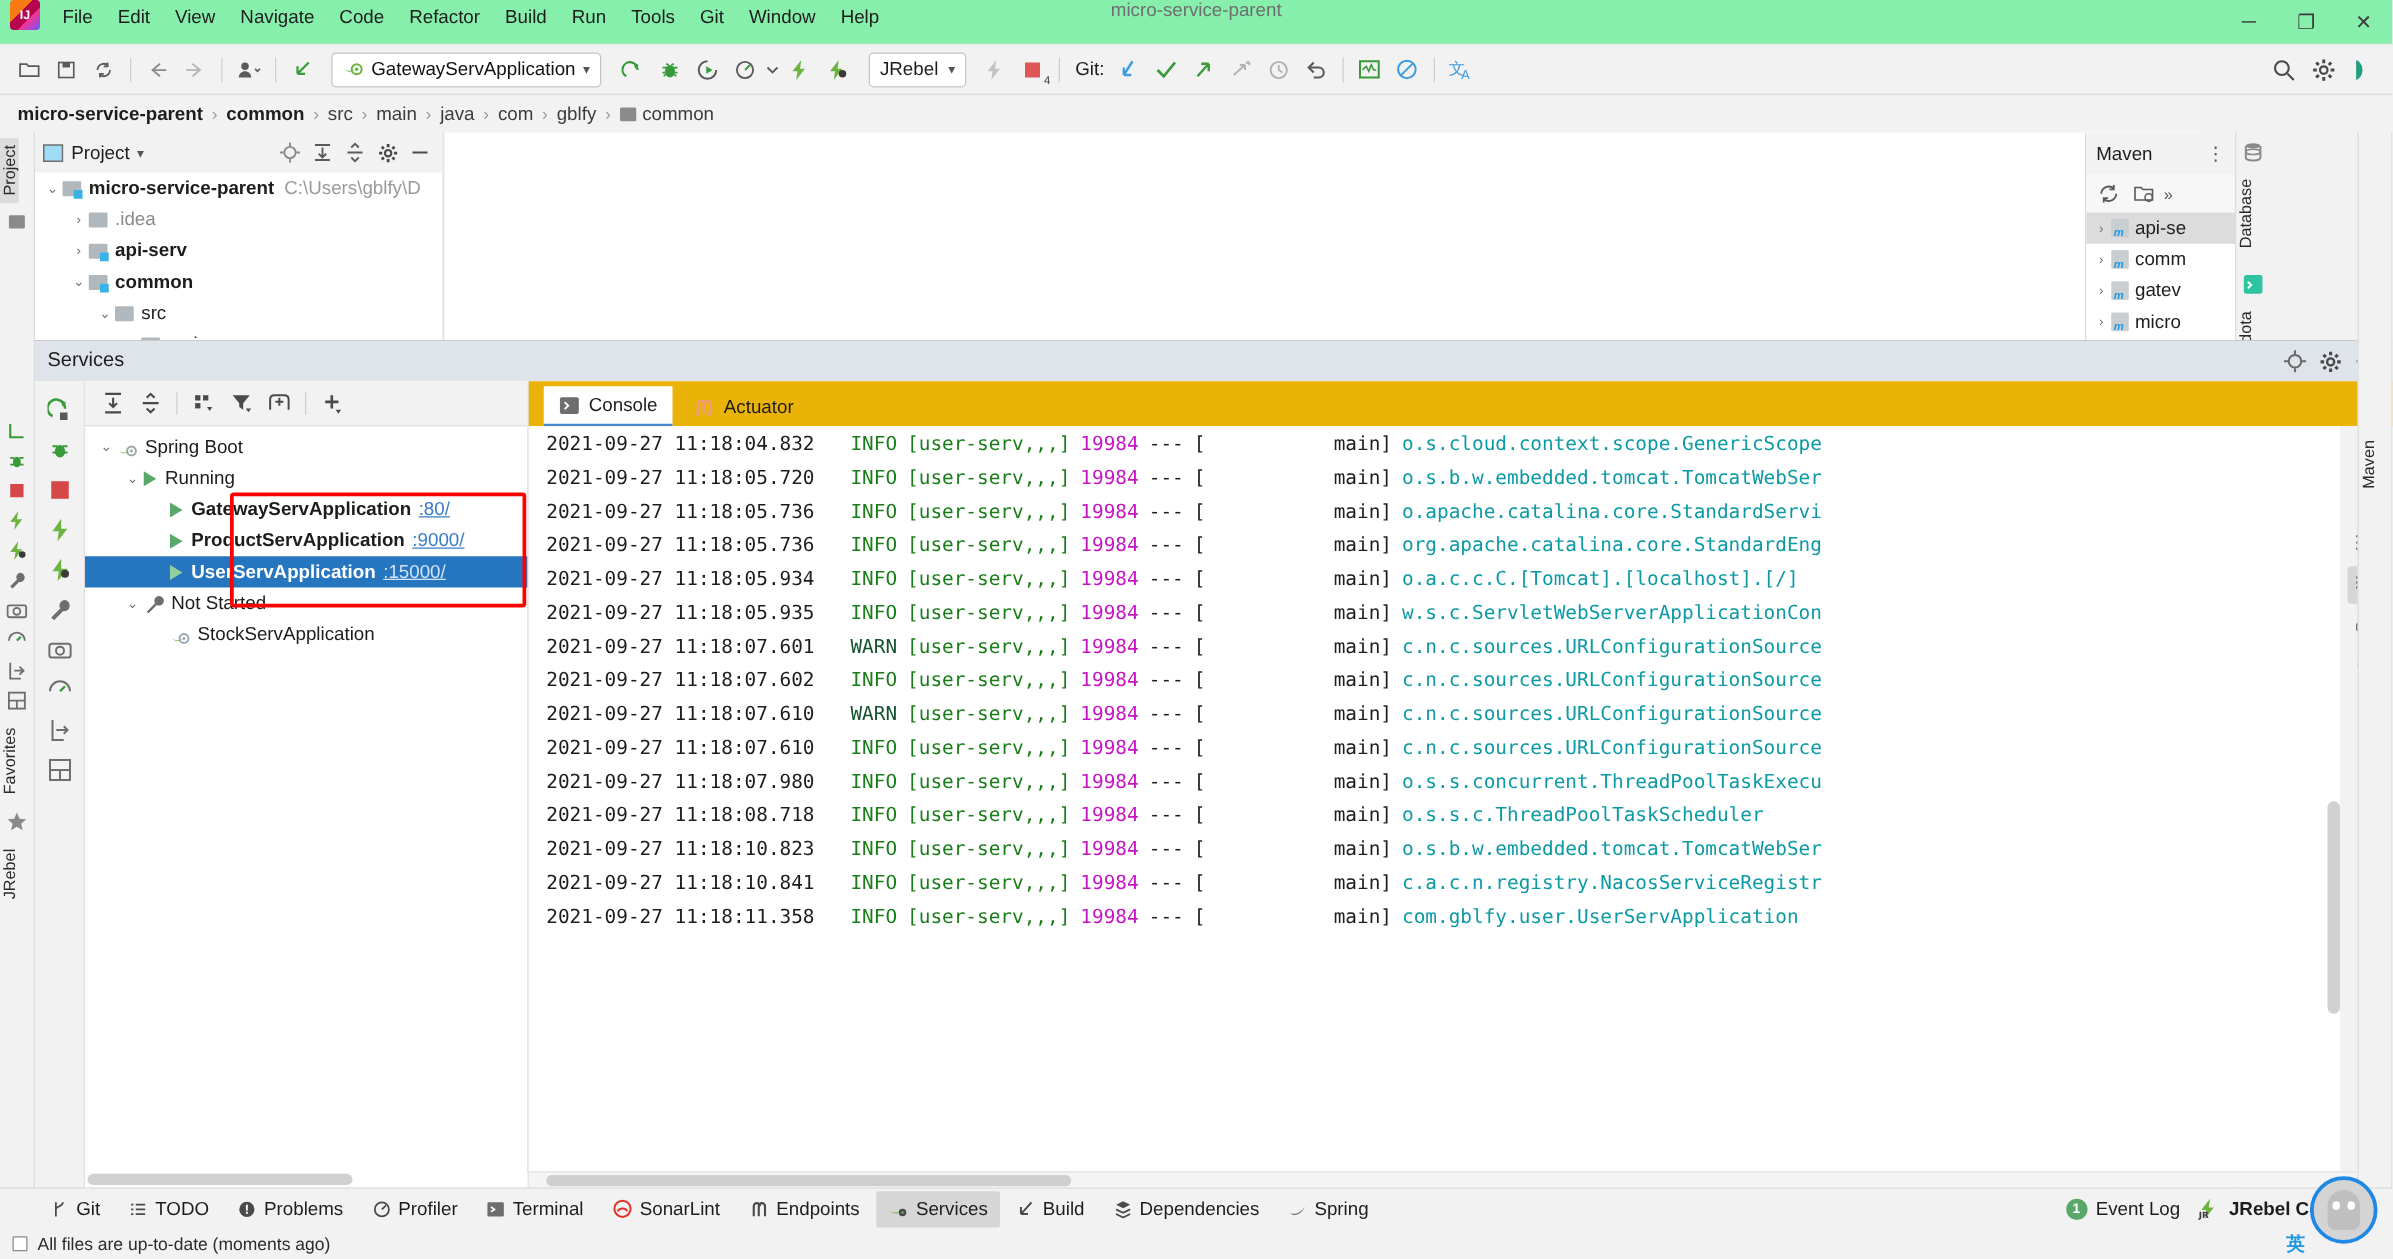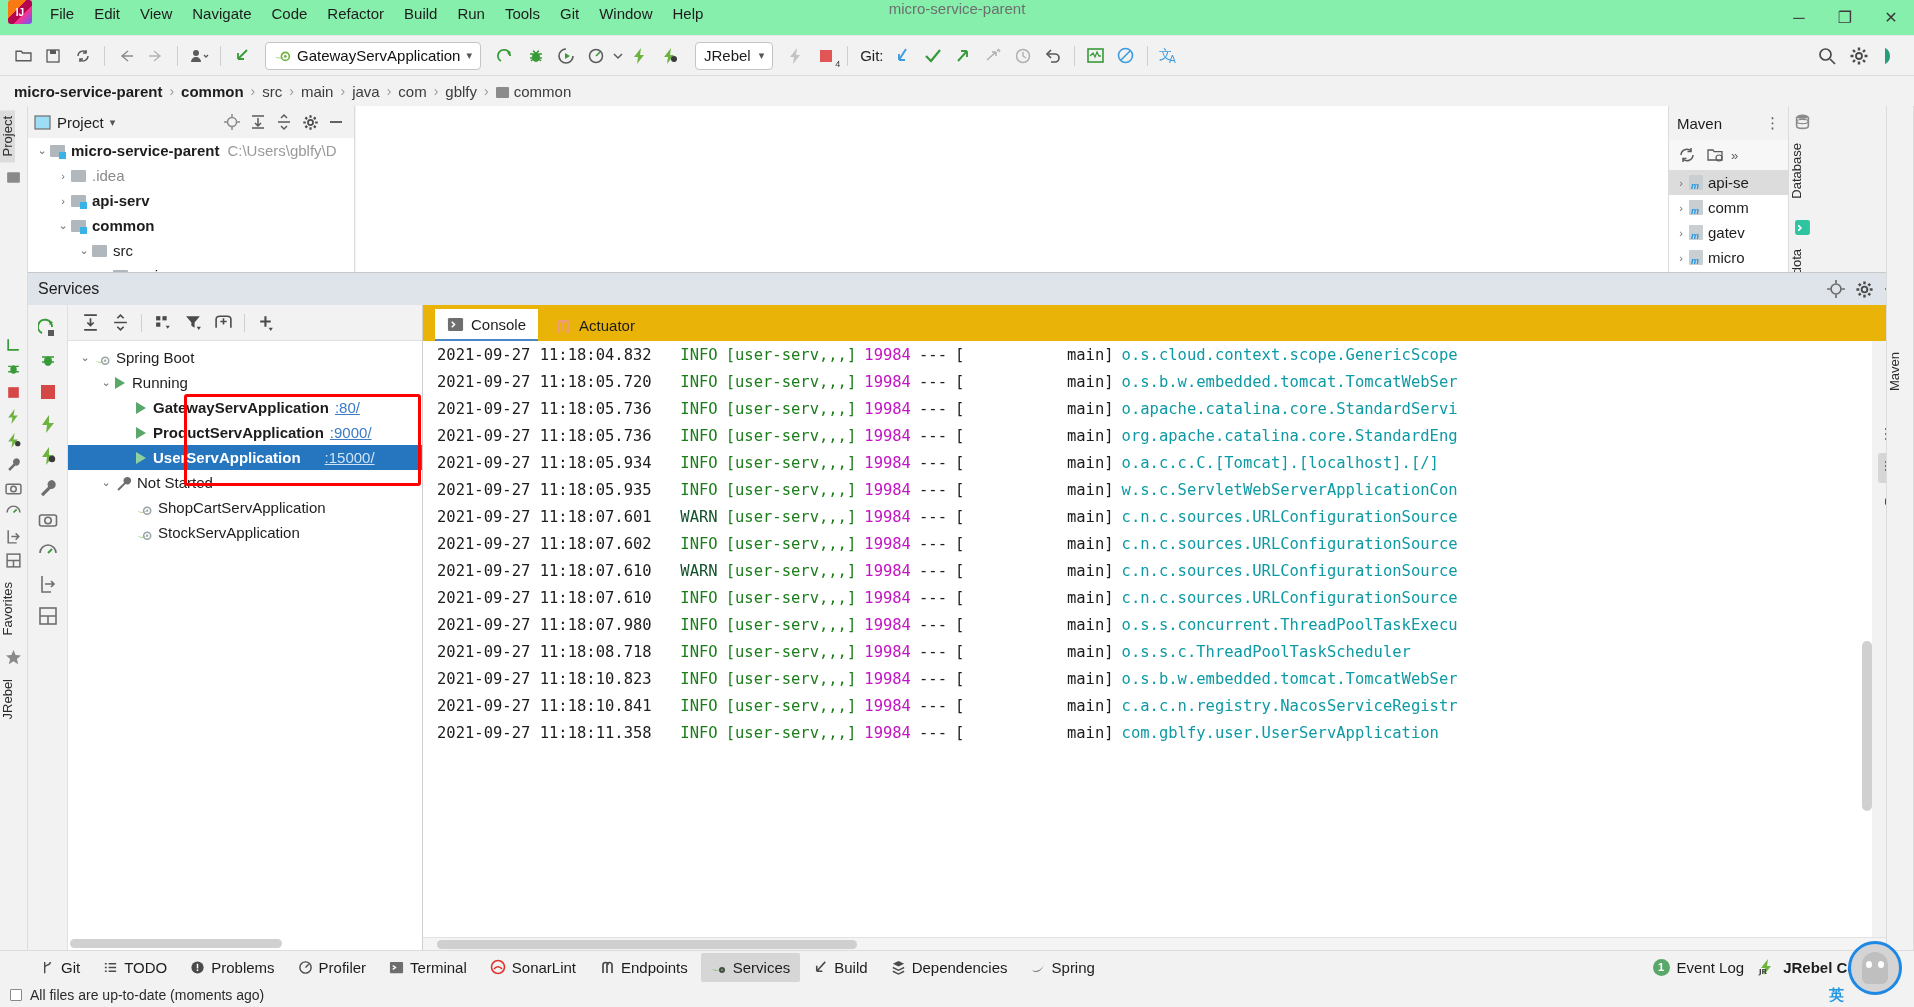--- a/index.html
+++ b/index.html
@@ -815,37 +815,28 @@
             <div class="srow" style="padding-left: 50px;">
               <span class="chev"></span>
               <span class="tri"></span>
               <span class="app-name">ProductServApplication</span>
               <span class="port" style="margin-left: 6px;">:9000/</span>
             </div>
             <div class="srow sel" style="padding-left: 50px;">
               <span class="chev"></span>
               <span class="tri"></span>
               <span class="app-name">UserServApplication</span>
-              <span class="port" style="margin-left: 24px; text-align: right;">:15000/</span>
+              <span class="port" style="margin-left: 6px; text-align: right;">:15000/</span>
             </div>
             <div class="srow" style="padding-left: 29px;">
               <span class="chev">⌄</span>
               <span class="wrench"><svg width="17" height="17" viewBox="0 0 18 18">
                   <path d="M13 2a4 4 0 0 0-3.4 6.1L2.5 15.2 4 16.6l7.1-7.1A4 4 0 1 0 13 2z" fill="#6e6e6e"></path>
                 </svg></span>
               <span class="">Not Started</span>
-            </div>
-            <div class="srow" style="padding-left: 50px;">
-              <span class="chev"></span>
-              <span class="leaf-ico"><svg width="17" height="16" viewBox="0 0 18 18">
-                  <path d="M1 11c4 4 11 2 14-5-2 6-9 8-14 5z" fill="#6db33f"></path>
-                  <circle cx="12" cy="11" r="4" fill="none" stroke="#9aa3a8" stroke-width="1.7"></circle>
-                  <circle cx="12" cy="11" r="1.3" fill="#9aa3a8"></circle>
-                </svg></span>
-              <span class="">ShopCartServApplication</span>
             </div>
             <div class="srow" style="padding-left: 50px;">
               <span class="chev"></span>
               <span class="leaf-ico"><svg width="17" height="16" viewBox="0 0 18 18">
                   <path d="M1 11c4 4 11 2 14-5-2 6-9 8-14 5z" fill="#6db33f"></path>
                   <circle cx="12" cy="11" r="4" fill="none" stroke="#9aa3a8" stroke-width="1.7"></circle>
                   <circle cx="12" cy="11" r="1.3" fill="#9aa3a8"></circle>
                 </svg></span>
               <span class="">StockServApplication</span>
             </div>

